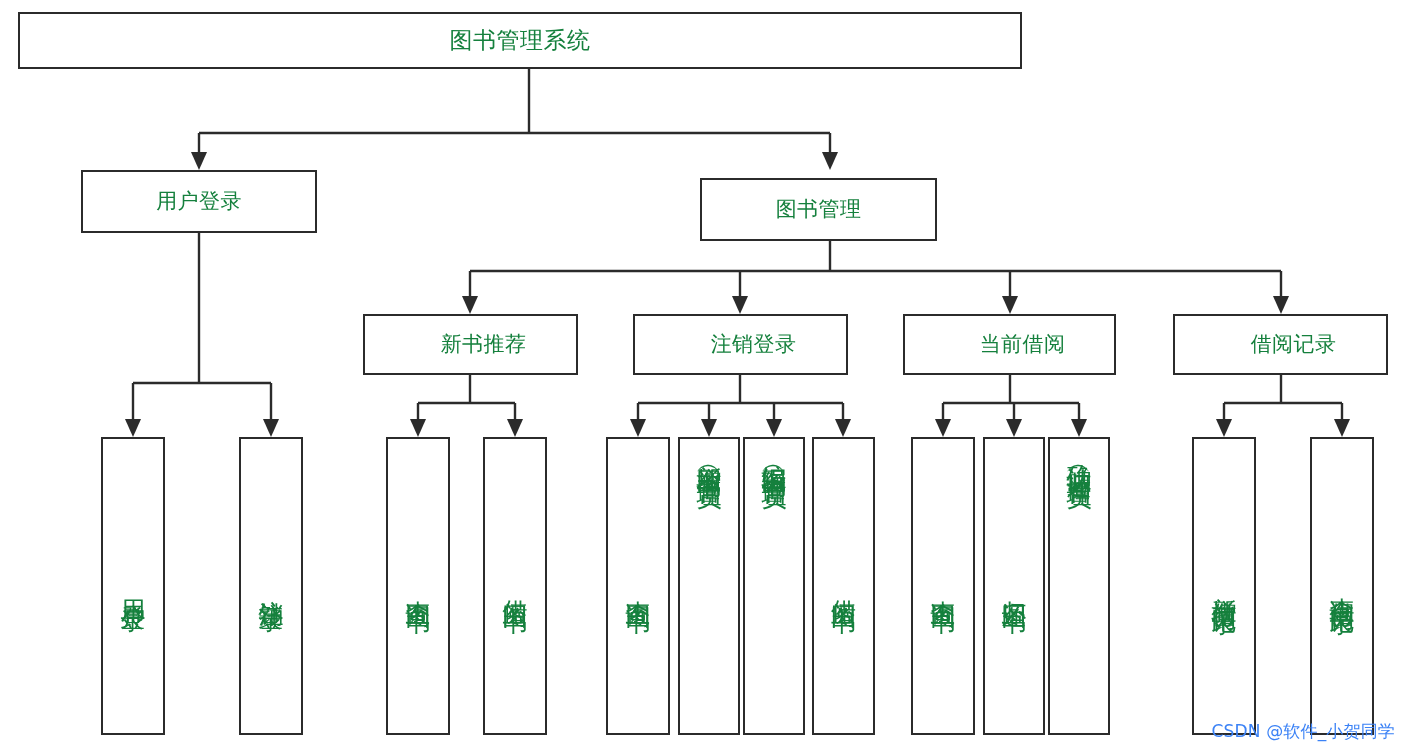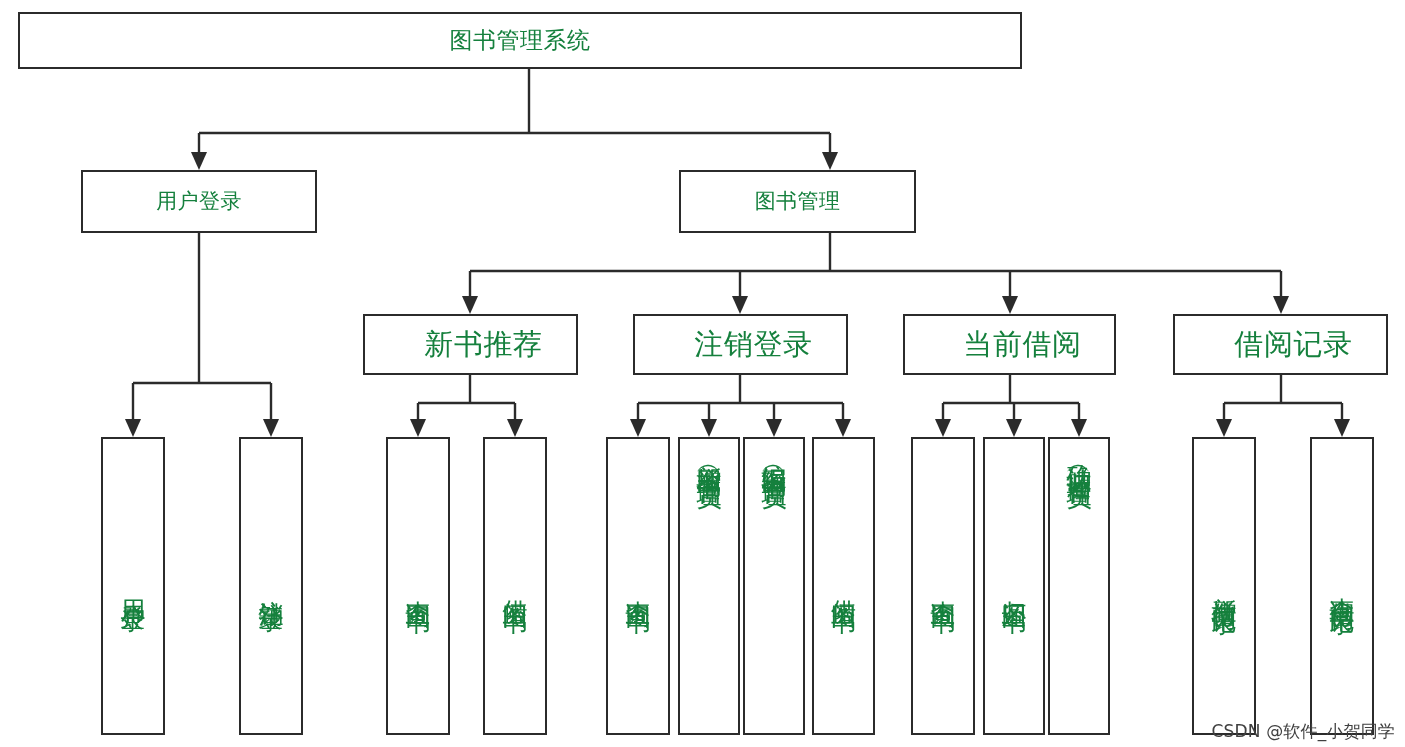--- a/index.html
+++ b/index.html
@@ -70,28 +70,28 @@
   }
   .node.root .node-label { font-size: 23px; }
 
   
   .node.level2 {
     top: 170px;
     height: 63px;
   }
   .node.level2 .node-label { font-size: 21px; }
   #node-user-login  { left: 81px;  width: 236px; }
-  #node-book-manage { left: 679px; width: 237px; }
+  #node-book-manage { left: 700px; width: 237px; margin-top: 8px; }
 
   
   .node.level3 {
     top: 314px;
     height: 61px;
   }
-  .node.level3 .node-label { font-size: 29px; margin-left: 26px; }
+  .node.level3 .node-label { font-size: 21px; margin-left: 26px; }
   #node-new-book-rec   { left: 363px;  width: 215px; }
   #node-book-borrow    { left: 633px;  width: 215px; }
   #node-current-borrow { left: 903px;  width: 213px; }
   #node-borrow-record  { left: 1173px; width: 215px; }
 
   
   .node.leaf {
     top: 437px;
     height: 298px;
     align-items: flex-start;
@@ -129,21 +129,21 @@
 
   #leaf-add-record        { left: 1192px; width: 64px; }
   #leaf-query-record      { left: 1310px; width: 64px; }
 
   
   #watermark {
     position: absolute;
     right: 10px;
     bottom: 4px;
     font-size: 17px;
-    color: #404040;
+    color: #3b82f6;
     letter-spacing: 0.01em;
     white-space: nowrap;
     z-index: 5;
   }
 </style>
 </head>
 <body>
 
 <div id="diagram-root">
 

